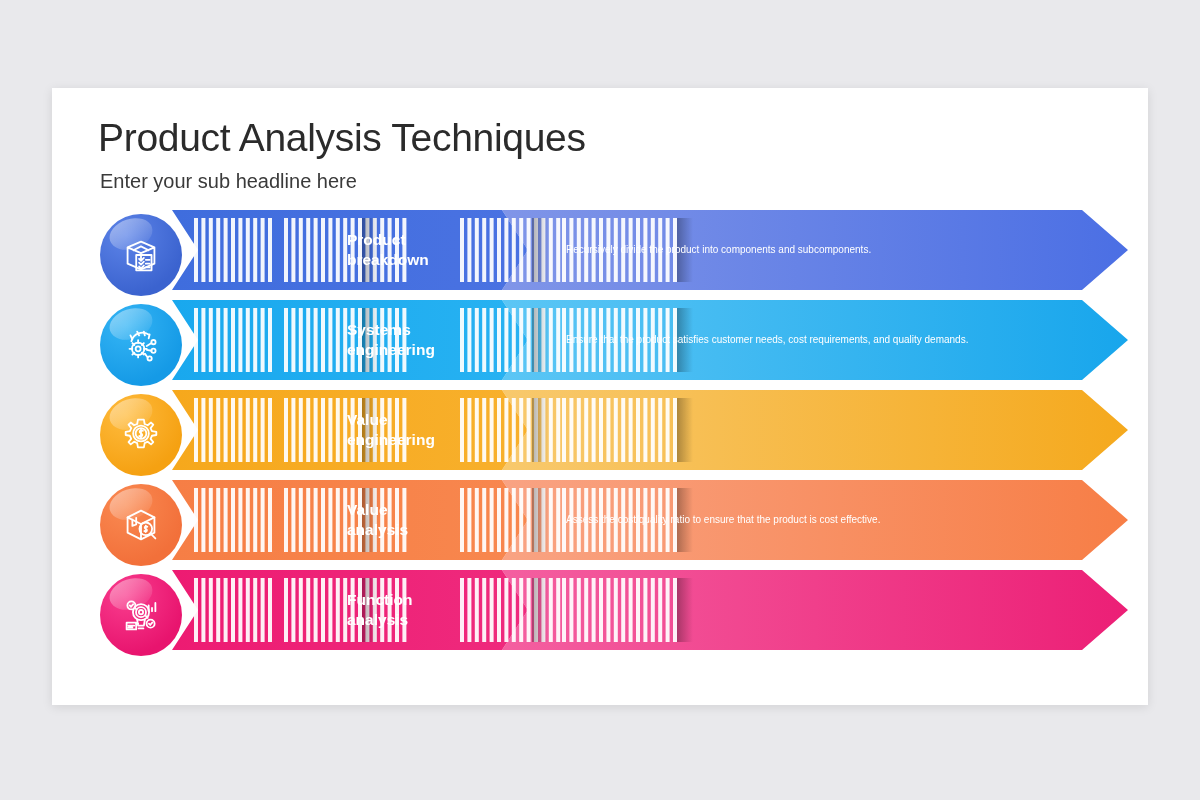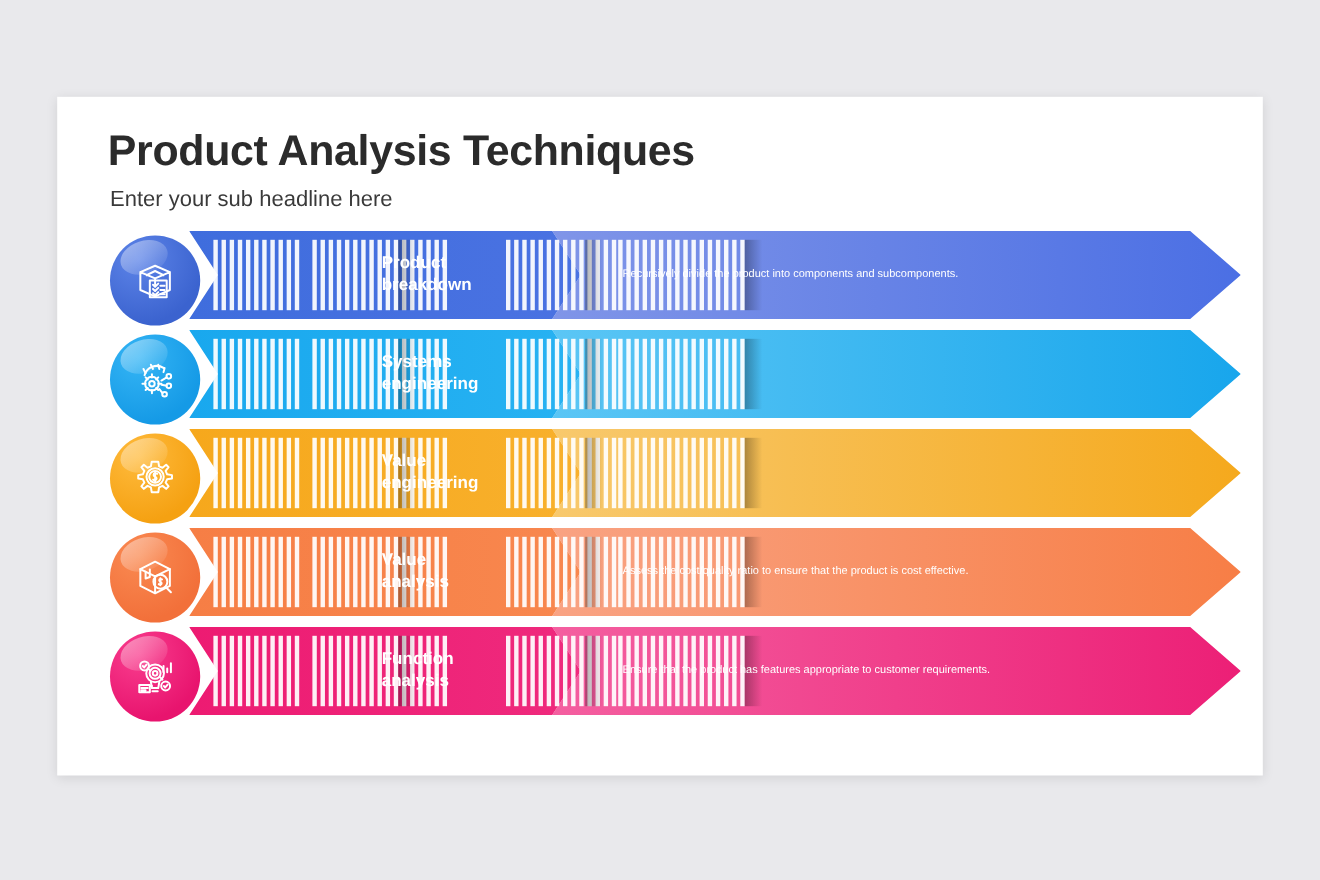--- a/index.html
+++ b/index.html
@@ -13,21 +13,21 @@
     position: absolute;
     left: 52px; top: 88px;
     width: 1096px; height: 617px;
     background: #ffffff;
     box-shadow: 0 2px 10px rgba(0,0,0,0.10);
   }
   #page-title {
     position: absolute;
     left: 46px; top: 28px;
     font-size: 39px;
-    font-weight: 700;
+    font-weight: 400;
     color: #2b2b2b;
     letter-spacing: -0.3px;
     white-space: nowrap;
   }
   #page-subtitle {
     position: absolute;
     left: 48px; top: 82px;
     font-size: 20px;
     color: #3a3a3a;
     white-space: nowrap;
@@ -307,20 +307,21 @@
             <circle cx="21" cy="28" r="2.6"></circle>
             <path d="M21 19 L21 22 M21 34 L21 37 M12 28 L15 28 M27 28 L30 28 M15 22 L17 24 M25 32 L27 34 M15 34 L17 32 M25 24 L27 22"></path>
             <circle cx="37" cy="21" r="2.2"></circle>
             <circle cx="37" cy="30" r="2.2"></circle>
             <circle cx="33" cy="38" r="2.2"></circle>
             <path d="M30 25 L35 22 M30 29 L35 30 M28 33 L31 37"></path>
           </svg>
         </div>
     <div class="label">Systems
 engineering</div>
+    <div class="desc">Ensure that the product satisfies customer needs, cost requirements, and quality demands.</div>
   </div>
 
   <div class="row">
     <div class="bar-wrap">
       <svg class="bar-svg" viewBox="0 0 956 80" preserveAspectRatio="none">
             <defs>
               <linearGradient id="gdesc2" x1="0" x2="1" y1="0" y2="0">
                 <stop offset="0" stop-color="#f8c96d"></stop>
                 <stop offset="1" stop-color="#f5a91d"></stop>
               </linearGradient>
@@ -626,17 +627,16 @@
             <path d="M12.3 14 L13.6 15.4 L15.9 12.7"></path>
             <circle cx="34" cy="33" r="4.2"></circle>
             <path d="M32.3 33 L33.6 34.4 L35.9 31.7"></path>
             <path d="M32 20 L32 14 M35.5 20 L35.5 16.5 M39 20 L39 11.5"></path>
             <path d="M9 32 L19 32 L19 39 L9 39 Z M11 35 L17 35 M11 37 L15 37"></path>
             <path d="M17.5 16.5 L19.5 18.5 M29 25 L31 27 M19 33 L21 33"></path>
           </svg>
         </div>
     <div class="label">Function
 analysis</div>
-    <div class="desc">Ensure that the product has features appropriate to customer requirements.</div>
   </div>
 </div>
 
 </div>
 
 </body></html>

